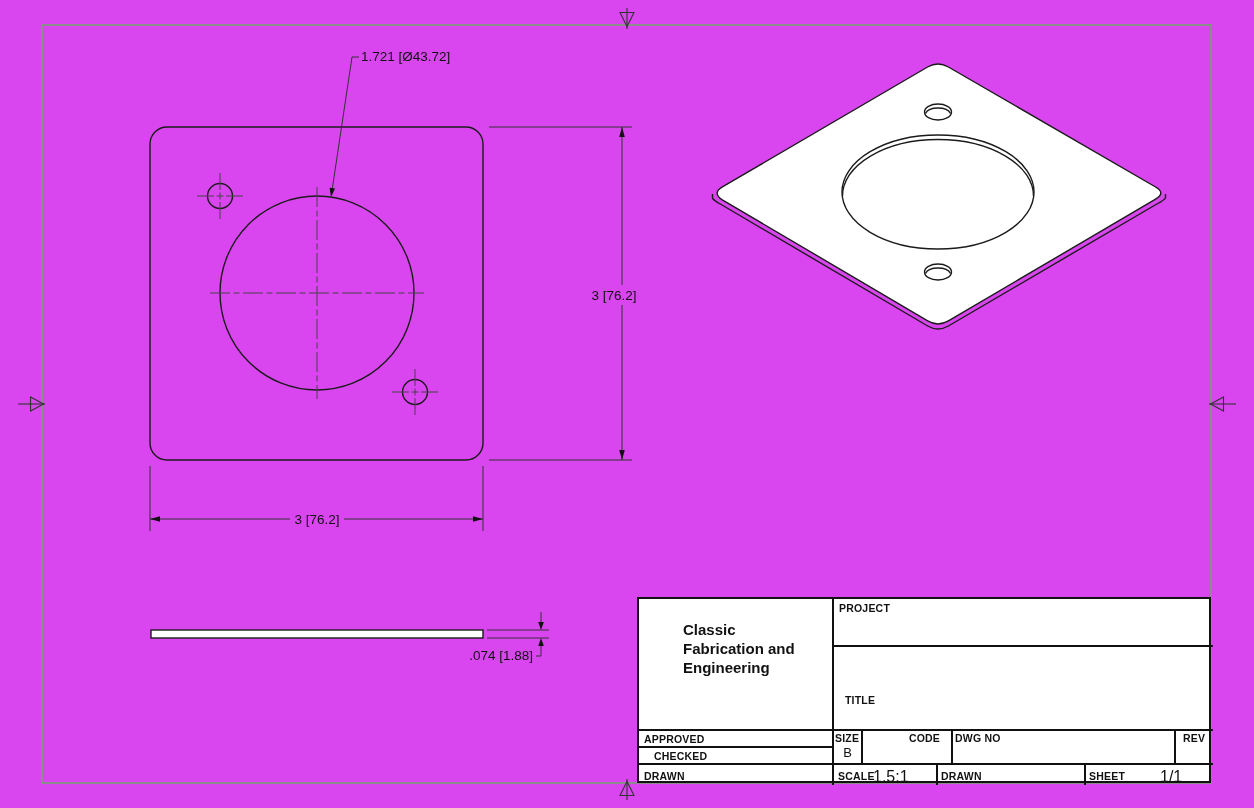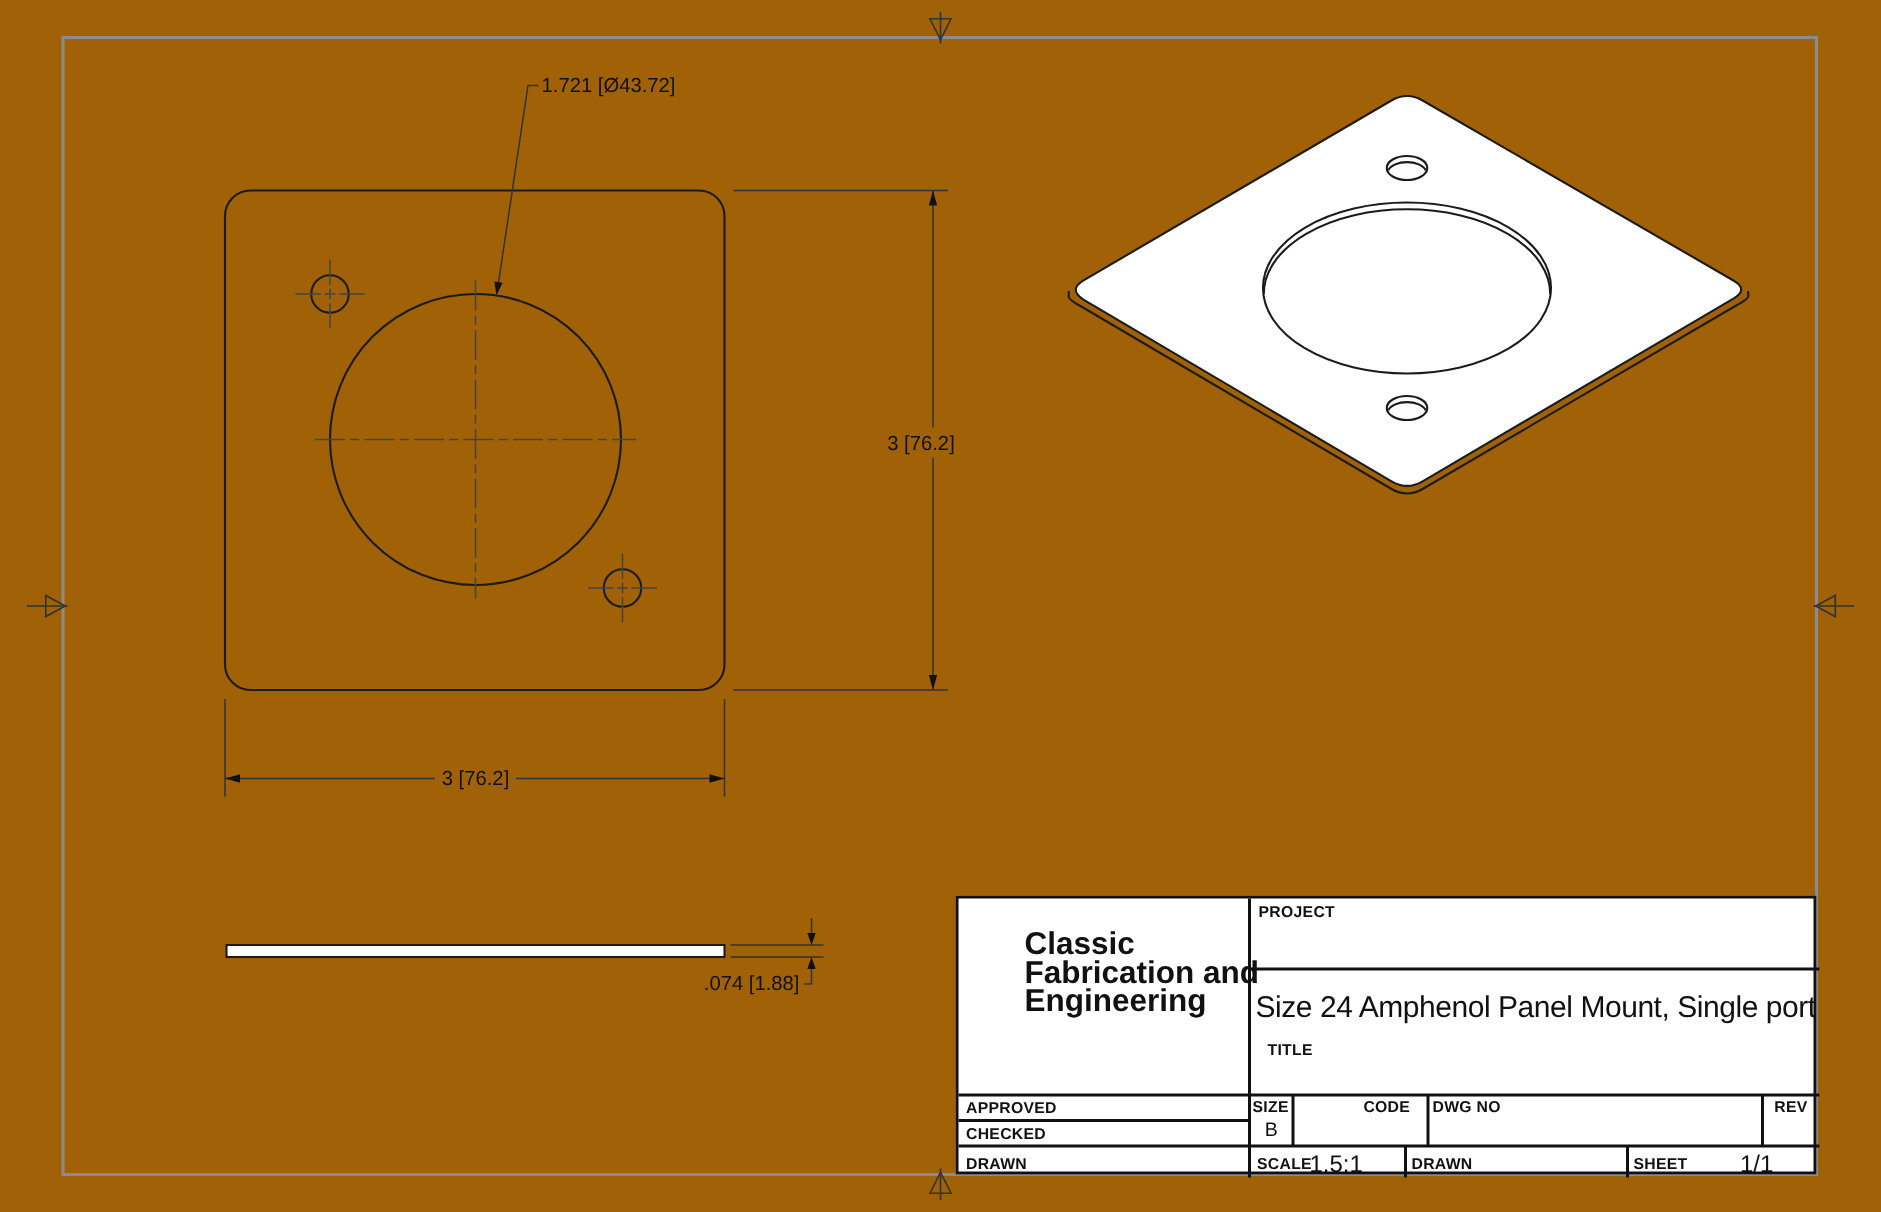--- a/index.html
+++ b/index.html
@@ -1,33 +1,33 @@
 <!DOCTYPE html>
 <html><head>
 <meta charset="utf-8">
 <style>
   html,body{margin:0;padding:0;background:#ffffff;}
-  #canvas{position:relative;width:1254px;height:808px;background:#a16207;overflow:hidden;
+  #canvas{position:relative;width:1254px;height:808px;background:#d946ef;overflow:hidden;
           font-family:"Liberation Sans",sans-serif;color:#111;}
   #drawing-svg{position:absolute;left:0;top:0;}
   
   .thick{stroke:#1b1b1b;stroke-width:1.4;fill:none;}
   .thickw{stroke:#1b1b1b;stroke-width:1.4;fill:#ffffff;}
   .thin{stroke:#333;stroke-width:1;fill:none;}
   .center{stroke:#444;stroke-width:1;fill:none;stroke-dasharray:20 3.5 6 3.5;}
   .center2{stroke:#444;stroke-width:1;fill:none;stroke-dasharray:17 2.5 7 2.5;}
   .arrow{fill:#111;stroke:none;}
   .mark{stroke:#333;stroke-width:1.1;fill:none;}
   text.dim{font-family:"Liberation Sans",sans-serif;font-size:13.5px;fill:#111;}
   
   #titleblock{position:absolute;left:637px;top:597px;width:574px;height:186px;
               border:2px solid #111;box-sizing:border-box;background:#fff;}
   .tb-line{position:absolute;background:#111;}
   .tb-label{position:absolute;font-size:10.5px;letter-spacing:0.2px;white-space:nowrap;font-weight:bold;}
-  .tb-company{position:absolute;left:44px;top:21px;font-size:21px;font-weight:bold;
+  .tb-company{position:absolute;left:44px;top:21px;font-size:15px;font-weight:bold;
               line-height:19px;white-space:nowrap;}
   .tb-title{position:absolute;left:198px;top:62px;font-size:20px;letter-spacing:-0.3px;white-space:nowrap;}
   .tb-val{position:absolute;font-size:16px;white-space:nowrap;}
   .tb-sizeval{position:absolute;left:194px;top:146px;width:29px;text-align:center;font-size:13px;}
   .ctr{text-align:center;}
 </style>
 </head>
 <body>
 
 <div id="canvas">
@@ -145,24 +145,23 @@
     <div class="tb-line" style="left:445px;top:165px;width:2px;height:21px;"></div>
 
     <div class="tb-company">
       <div>Classic</div>
       <div>Fabrication and</div>
       <div>Engineering</div>
     </div>
 
     <div class="tb-label" style="left:200px;top:3px;">PROJECT</div>
     <div class="tb-label" style="left:206px;top:50px;margin-top:45px;">TITLE</div>
-    <div class="tb-title">Size 24 Amphenol Panel Mount, Single port</div>
 
     <div class="tb-label" style="left:5px;top:134px;">APPROVED</div>
-    <div class="tb-label" style="left:5px;top:151px;">CHECKED</div>
+    <div class="tb-label" style="left:15px;top:151px;">CHECKED</div>
     <div class="tb-label" style="left:5px;top:171px;">DRAWN</div>
 
     <div class="tb-label" style="left:196px;top:133px;">SIZE</div>
     <div class="tb-sizeval">B</div>
     <div class="tb-label ctr" style="left:222px;top:133px;width:91px;padding-left:18px;">CODE</div>
     <div class="tb-label" style="left:316px;top:133px;text-align:right;">DWG NO</div>
     <div class="tb-label ctr" style="left:536px;top:133px;width:38px;">REV</div>
 
     <div class="tb-label" style="left:199px;top:171px;">SCALE</div>
     <div class="tb-val" style="left:234px;top:169px;">1.5:1</div>

